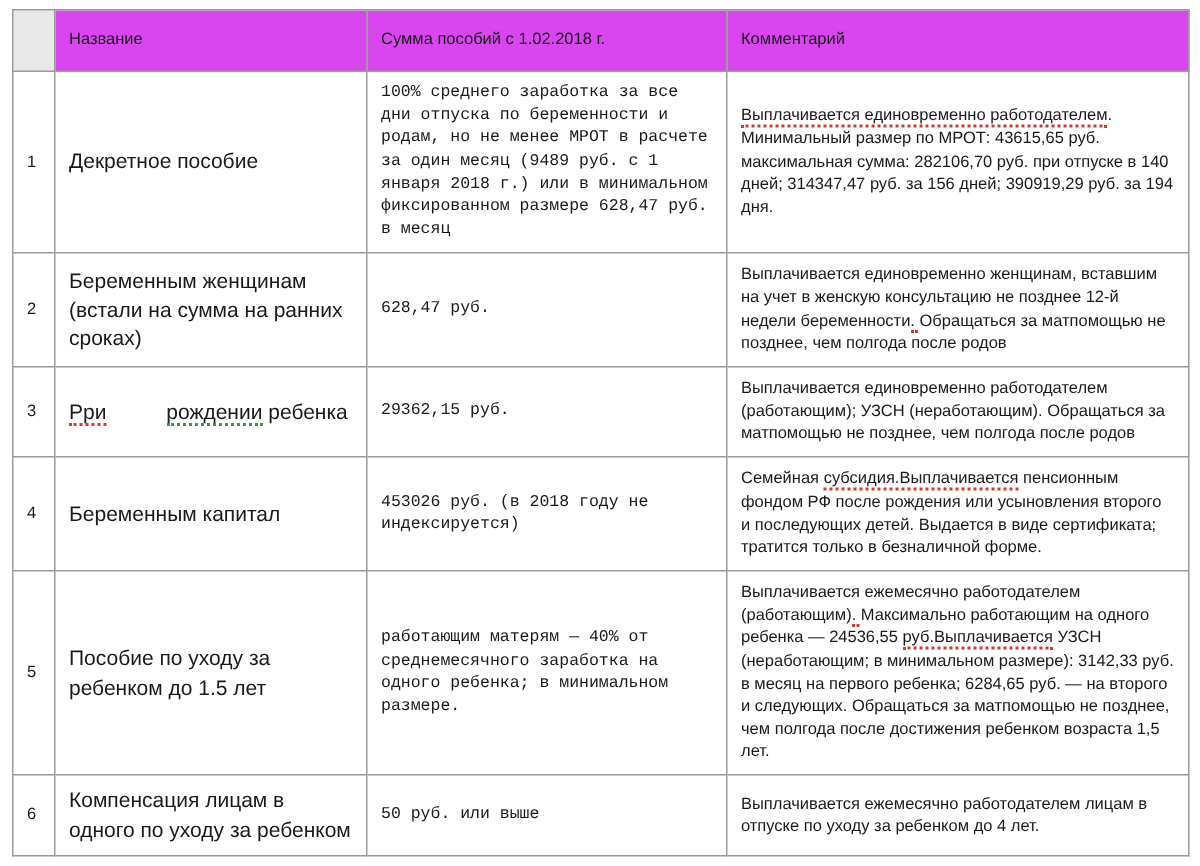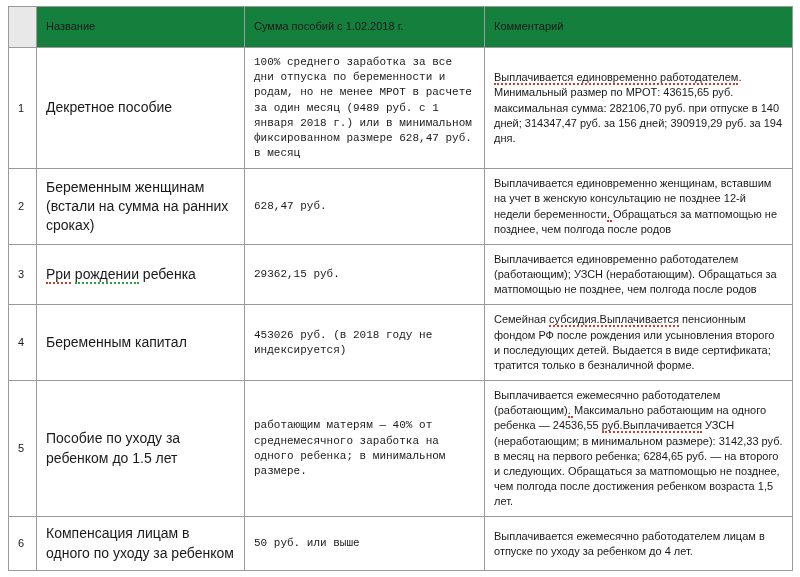--- a/index.html
+++ b/index.html
@@ -33,21 +33,21 @@
 
   table.benefits th, table.benefits td {
     border: 1px solid #9a9a9a;
     vertical-align: middle;
     padding: 7px 9px 7px 9px;
     line-height: 1.38;
     font-weight: normal;
     text-align: left;
   }
   thead th {
-    background: #15803d;
+    background: #d946ef;
     height: 26px;
     padding-top: 5px;
     padding-bottom: 5px;
     font-size: 11px;
     color: #1a1a1a;
   }
   thead th.empty-head { background: #e8e8e8; }
   td.num {
     text-align: center;
     padding-left: 2px;
@@ -55,20 +55,21 @@
     font-size: 11px;
   }
   td.name  { font-size: 14px; }
   td.sum   { font-size: 11px; font-family: Liberation Mono, monospace; }
   td.comm  { font-size: 11px; }
   .spell-red {
     border-bottom: 2px dotted #d03a2f;
   }
   .spell-green {
     border-bottom: 2px dotted #2f9e44;
+    margin-left: 36px;
   }
 </style>
 </head>
 <body>
 
 <div class="doc">
   <table class="benefits">
     <colgroup>
       <col class="c-num">
         <col class="c-name">

